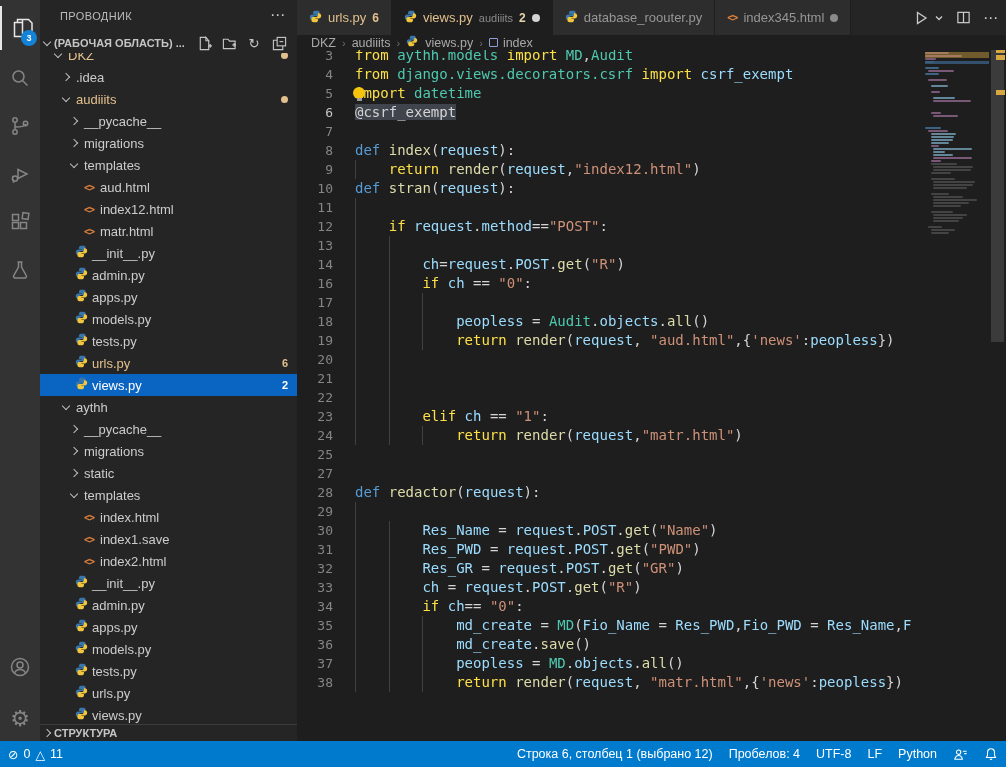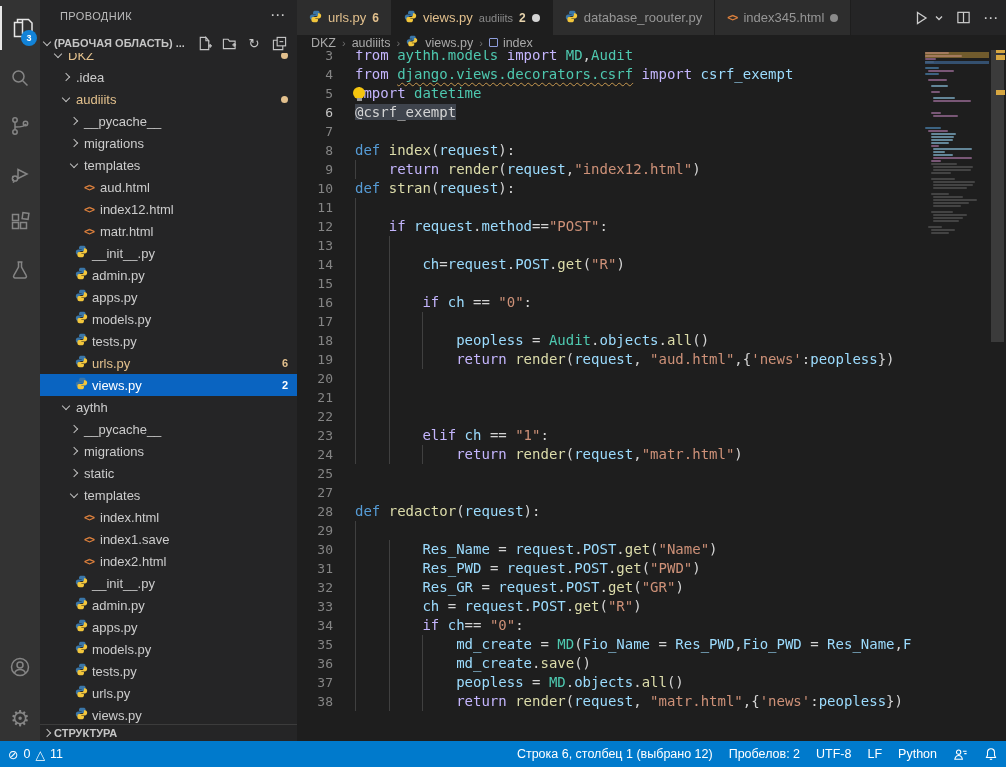--- a/index.html
+++ b/index.html
@@ -59,23 +59,23 @@
   #breadcrumbs .bc-sep{color:#6e6e6e;font-size:11px;margin:0 1px;}
   .sym-ico{width:9px;height:9px;border:1.2px solid #8e9ddb;display:inline-block;transform:rotate(0deg);border-radius:1px;}
   
   #code-wrap{position:absolute;left:0;top:35px;width:692px;height:706px;overflow:hidden;}
   #code-lines{position:absolute;left:0;top:11px;width:100%;}
   .code-line{position:relative;height:19px;font-family:"DejaVu Sans Mono",monospace;font-size:14px;line-height:19px;white-space:pre;}
   .ln-num{position:absolute;left:0;width:36px;text-align:right;color:#858585;font-size:13px;}
   .ln-num.cur{color:#c6c6c6;}
   .ln-text{position:absolute;left:58px;top:0;white-space:pre;}
   .guide{position:absolute;top:0;width:1px;height:19px;background:#404040;}
-  .tok-k{color:#c4b5fd}.tok-d{color:#569CD6}.tok-f{color:#DCDCAA}.tok-v{color:#9CDCFE}
+  .tok-k{color:#fde047}.tok-d{color:#569CD6}.tok-f{color:#DCDCAA}.tok-v{color:#9CDCFE}
   .tok-c{color:#4EC9B0}.tok-s{color:#CE9178}.tok-p{color:#D4D4D4}
-  .tok-u{color:#4EC9B0;text-decoration:underline;text-decoration-style:wavy;text-decoration-color:#c8994f;
+  .tok-u{color:#4EC9B0;text-decoration-style:wavy;text-decoration-color:#c8994f;
     text-decoration-thickness:1px;text-underline-offset:3px;}
   .sel-bg{background:#3f444d;}
   .bulb{position:absolute;left:56px;top:3px;width:12px;height:12px;border-radius:50%;background:#f5c50e;z-index:5;}
   .bulb:after{content:"";position:absolute;left:3.5px;top:11px;width:5px;height:3px;background:#9a9a9a;}
   
   #minimap{position:absolute;left:628px;top:46px;width:64px;height:660px;overflow:hidden;}
   .mm-bar{position:absolute;height:2px;border-radius:1px;}
   .mm-decor{position:absolute;left:0;width:64px;height:3px;}
   #ruler{position:absolute;right:0;top:35px;width:17px;height:706px;}
   #ruler .thumb{position:absolute;left:2px;top:12px;width:13px;height:295px;background:rgba(121,121,121,0.32);}
@@ -472,21 +472,20 @@
         <div class="code-line"><span class="ln-num">5</span><span class="ln-text"><span class="tok-k">import </span><span class="tok-c">datetime</span></span><div class="bulb"></div></div>
         <div class="code-line"><span class="ln-num cur">6</span><span class="ln-text"><span class="sel-bg"><span class="tok-p">@csrf_exempt</span></span></span></div>
         <div class="code-line"><span class="ln-num">7</span><span class="ln-text"></span></div>
         <div class="code-line"><span class="ln-num">8</span><span class="ln-text"><span class="tok-d">def </span><span class="tok-f">index</span><span class="tok-p">(</span><span class="tok-v">request</span><span class="tok-p">):</span></span></div>
         <div class="code-line"><span class="ln-num">9</span><div class="guide" style="left: 58px;"></div><span class="ln-text"><span class="tok-p">    </span><span class="tok-k">return </span><span class="tok-f">render</span><span class="tok-p">(</span><span class="tok-v">request</span><span class="tok-p">,</span><span class="tok-s">"index12.html"</span><span class="tok-p">)</span></span></div>
         <div class="code-line"><span class="ln-num">10</span><span class="ln-text"><span class="tok-d">def </span><span class="tok-f">stran</span><span class="tok-p">(</span><span class="tok-v">request</span><span class="tok-p">):</span></span></div>
         <div class="code-line"><span class="ln-num">11</span><div class="guide" style="left: 58px;"></div><span class="ln-text"></span></div>
         <div class="code-line"><span class="ln-num">12</span><div class="guide" style="left: 58px;"></div><span class="ln-text"><span class="tok-p">    </span><span class="tok-k">if </span><span class="tok-v">request</span><span class="tok-p">.</span><span class="tok-v">method</span><span class="tok-p">==</span><span class="tok-s">"POST"</span><span class="tok-p">:</span></span></div>
         <div class="code-line"><span class="ln-num">13</span><div class="guide" style="left: 58px;"></div><div class="guide" style="left: 91.72px;"></div><span class="ln-text"></span></div>
         <div class="code-line"><span class="ln-num">14</span><div class="guide" style="left: 58px;"></div><div class="guide" style="left: 91.72px;"></div><span class="ln-text"><span class="tok-p">        </span><span class="tok-v">ch</span><span class="tok-p">=</span><span class="tok-v">request</span><span class="tok-p">.</span><span class="tok-v">POST</span><span class="tok-p">.</span><span class="tok-f">get</span><span class="tok-p">(</span><span class="tok-s">"R"</span><span class="tok-p">)</span></span></div>
-        <div class="code-line"><span class="ln-num">15</span><div class="guide" style="left: 58px;"></div><div class="guide" style="left: 91.72px;"></div><span class="ln-text"></span></div>
         <div class="code-line"><span class="ln-num">16</span><div class="guide" style="left: 58px;"></div><div class="guide" style="left: 91.72px;"></div><span class="ln-text"><span class="tok-p">        </span><span class="tok-k">if </span><span class="tok-v">ch</span><span class="tok-p"> == </span><span class="tok-s">"0"</span><span class="tok-p">:</span></span></div>
         <div class="code-line"><span class="ln-num">17</span><div class="guide" style="left: 58px;"></div><div class="guide" style="left: 91.72px;"></div><div class="guide" style="left: 125.44px;"></div><span class="ln-text"></span></div>
         <div class="code-line"><span class="ln-num">18</span><div class="guide" style="left: 58px;"></div><div class="guide" style="left: 91.72px;"></div><div class="guide" style="left: 125.44px;"></div><span class="ln-text"><span class="tok-p">            </span><span class="tok-v">peopless</span><span class="tok-p"> = </span><span class="tok-c">Audit</span><span class="tok-p">.</span><span class="tok-v">objects</span><span class="tok-p">.</span><span class="tok-f">all</span><span class="tok-p">()</span></span></div>
         <div class="code-line"><span class="ln-num">19</span><div class="guide" style="left: 58px;"></div><div class="guide" style="left: 91.72px;"></div><div class="guide" style="left: 125.44px;"></div><span class="ln-text"><span class="tok-p">            </span><span class="tok-k">return </span><span class="tok-f">render</span><span class="tok-p">(</span><span class="tok-v">request</span><span class="tok-p">, </span><span class="tok-s">"aud.html"</span><span class="tok-p">,{</span><span class="tok-s">'news'</span><span class="tok-p">:</span><span class="tok-v">peopless</span><span class="tok-p">})</span></span></div>
         <div class="code-line"><span class="ln-num">20</span><div class="guide" style="left: 58px;"></div><div class="guide" style="left: 91.72px;"></div><span class="ln-text"></span></div>
         <div class="code-line"><span class="ln-num">21</span><div class="guide" style="left: 58px;"></div><div class="guide" style="left: 91.72px;"></div><span class="ln-text"></span></div>
         <div class="code-line"><span class="ln-num">22</span><div class="guide" style="left: 58px;"></div><div class="guide" style="left: 91.72px;"></div><span class="ln-text"></span></div>
         <div class="code-line"><span class="ln-num">23</span><div class="guide" style="left: 58px;"></div><div class="guide" style="left: 91.72px;"></div><span class="ln-text"><span class="tok-p">        </span><span class="tok-k">elif </span><span class="tok-v">ch</span><span class="tok-p"> == </span><span class="tok-s">"1"</span><span class="tok-p">:</span></span></div>
         <div class="code-line"><span class="ln-num">24</span><div class="guide" style="left: 58px;"></div><div class="guide" style="left: 91.72px;"></div><div class="guide" style="left: 125.44px;"></div><span class="ln-text"><span class="tok-p">            </span><span class="tok-k">return </span><span class="tok-f">render</span><span class="tok-p">(</span><span class="tok-v">request</span><span class="tok-p">,</span><span class="tok-s">"matr.html"</span><span class="tok-p">)</span></span></div>
         <div class="code-line"><span class="ln-num">25</span><span class="ln-text"></span></div>
@@ -581,21 +580,21 @@
   <div class="sb-group" id="sb-left">
       <div class="sb-item">
         <span class="glyph">⊘</span>
         <span>0</span>
         <span class="glyph">△</span>
         <span>11</span>
       </div>
     </div>
   <div class="sb-group" id="sb-right">
       <div class="sb-item">Строка 6, столбец 1 (выбрано 12)</div>
-      <div class="sb-item">Пробелов: 2</div>
+      <div class="sb-item">Пробелов: 4</div>
       <div class="sb-item">UTF-8</div>
       <div class="sb-item">LF</div>
       <div class="sb-item">Python</div>
       <div class="sb-item">
         <svg width="15" height="15" viewBox="0 0 16 16">
           <circle cx="6" cy="5.5" r="2.3"></circle>
           <path d="M2 13c.6-2.6 2.1-3.9 4-3.9s3.4 1.3 4 3.9z"></path>
           <path d="M10.5 4.5h4M12 7h2.5"></path>
         </svg>
       </div>

